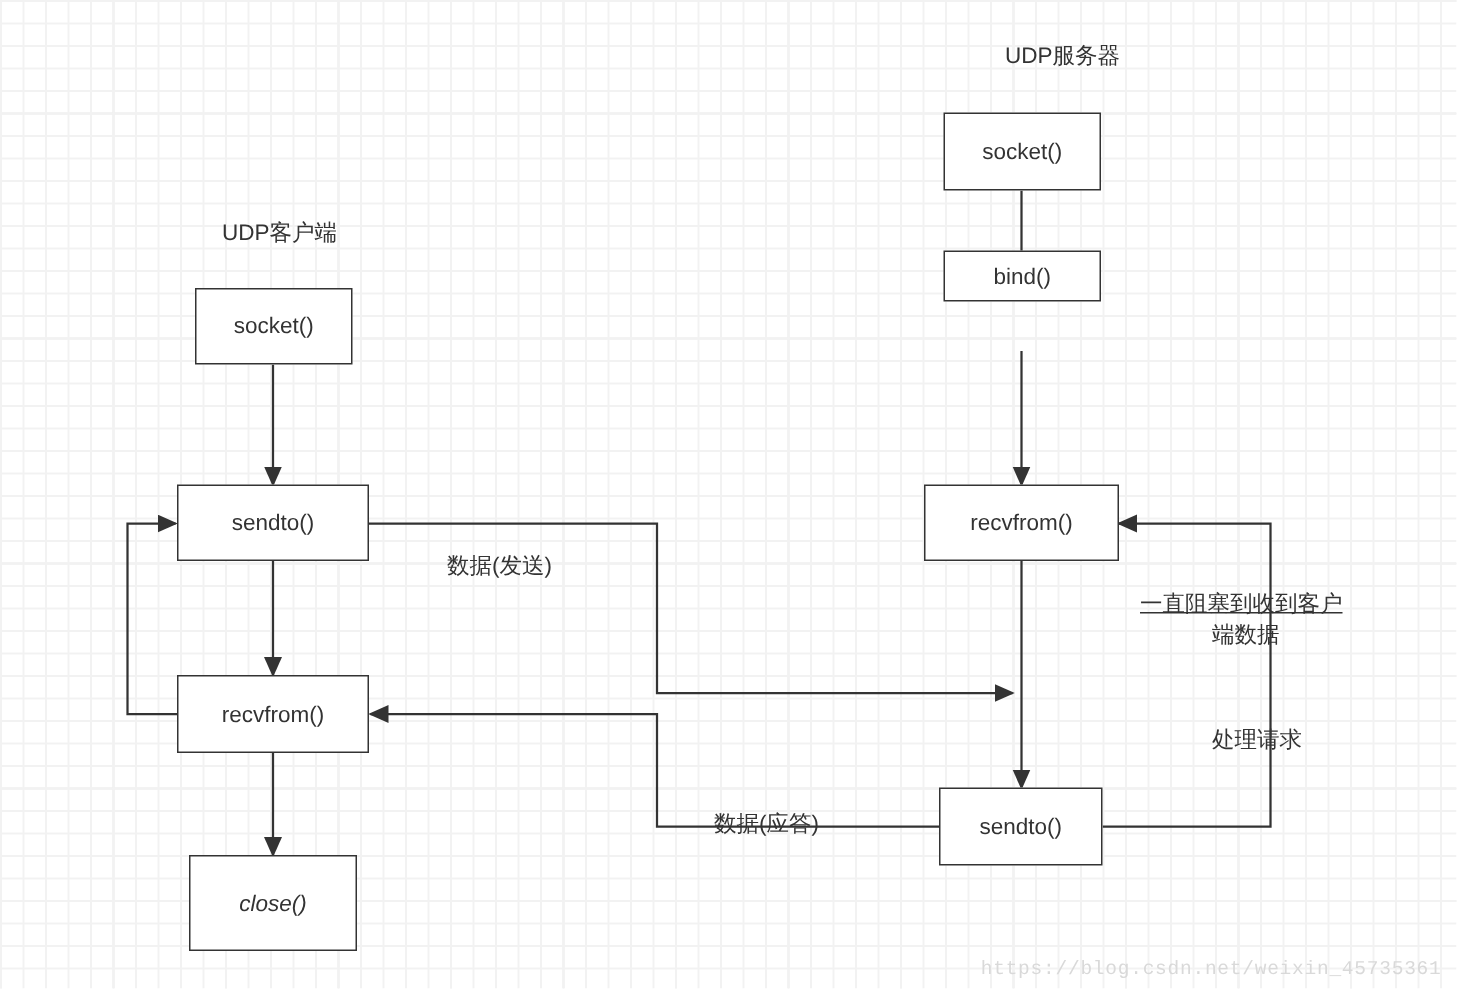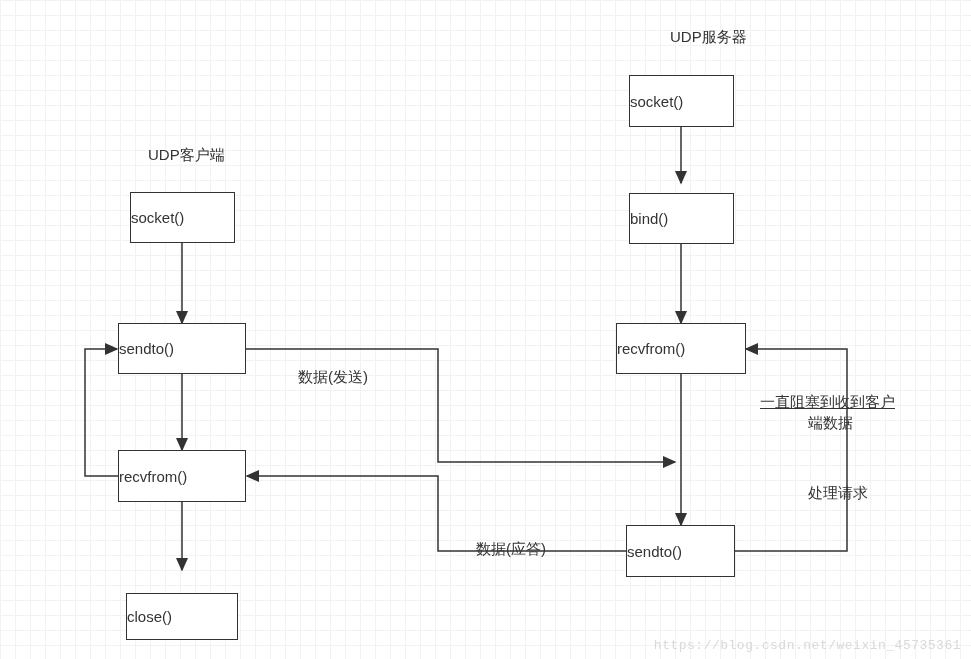--- a/index.html
+++ b/index.html
@@ -24,21 +24,21 @@
       linear-gradient(90deg, #e8e8e8 1px, transparent 1px);
     background-size: 15px 15px, 15px 15px, 75px 75px, 75px 75px;
     background-position: 0 0, 0 0, 0 0, 0 0;
   }
   .box {
     position: absolute;
     background: #fff;
     border: 1.5px solid #333;
     display: flex;
     align-items: center;
-    justify-content: flex-start;
+    justify-content: center;
     box-sizing: border-box;
   }
   .label {
     position: absolute;
     white-space: nowrap;
   }
   .watermark {
     position: absolute;
     right: 10px;
     bottom: 6px;
@@ -97,31 +97,31 @@
 </div>
 
 <div class="box" style="left:118px; top:323px; width:128px; height:51px;">
   <span>sendto()</span>
 </div>
 
 <div class="box" style="left:118px; top:450px; width:128px; height:52px;">
   <span>recvfrom()</span>
 </div>
 
-<div class="box" style="left:126px; top:593px; width:112px; height:47px;">
+<div class="box" style="left:126px; top:570px; width:112px; height:64px;font-style:italic;">
   <span>close()</span>
 </div>
 
 <div class="label" style="left:642px; top:28px;margin-left:28px;">UDP服务器</div>
 
 <div class="box" style="left:629px; top:75px; width:105px; height:52px;">
   <span>socket()</span>
 </div>
 
-<div class="box" style="left:629px; top:193px; width:105px; height:51px;">
+<div class="box" style="left:629px; top:167px; width:105px; height:34px;">
   <span>bind()</span>
 </div>
 
 <div class="box" style="left:616px; top:323px; width:130px; height:51px;">
   <span>recvfrom()</span>
 </div>
 
 <div class="box" style="left:626px; top:525px; width:109px; height:52px;">
   <span>sendto()</span>
 </div>

